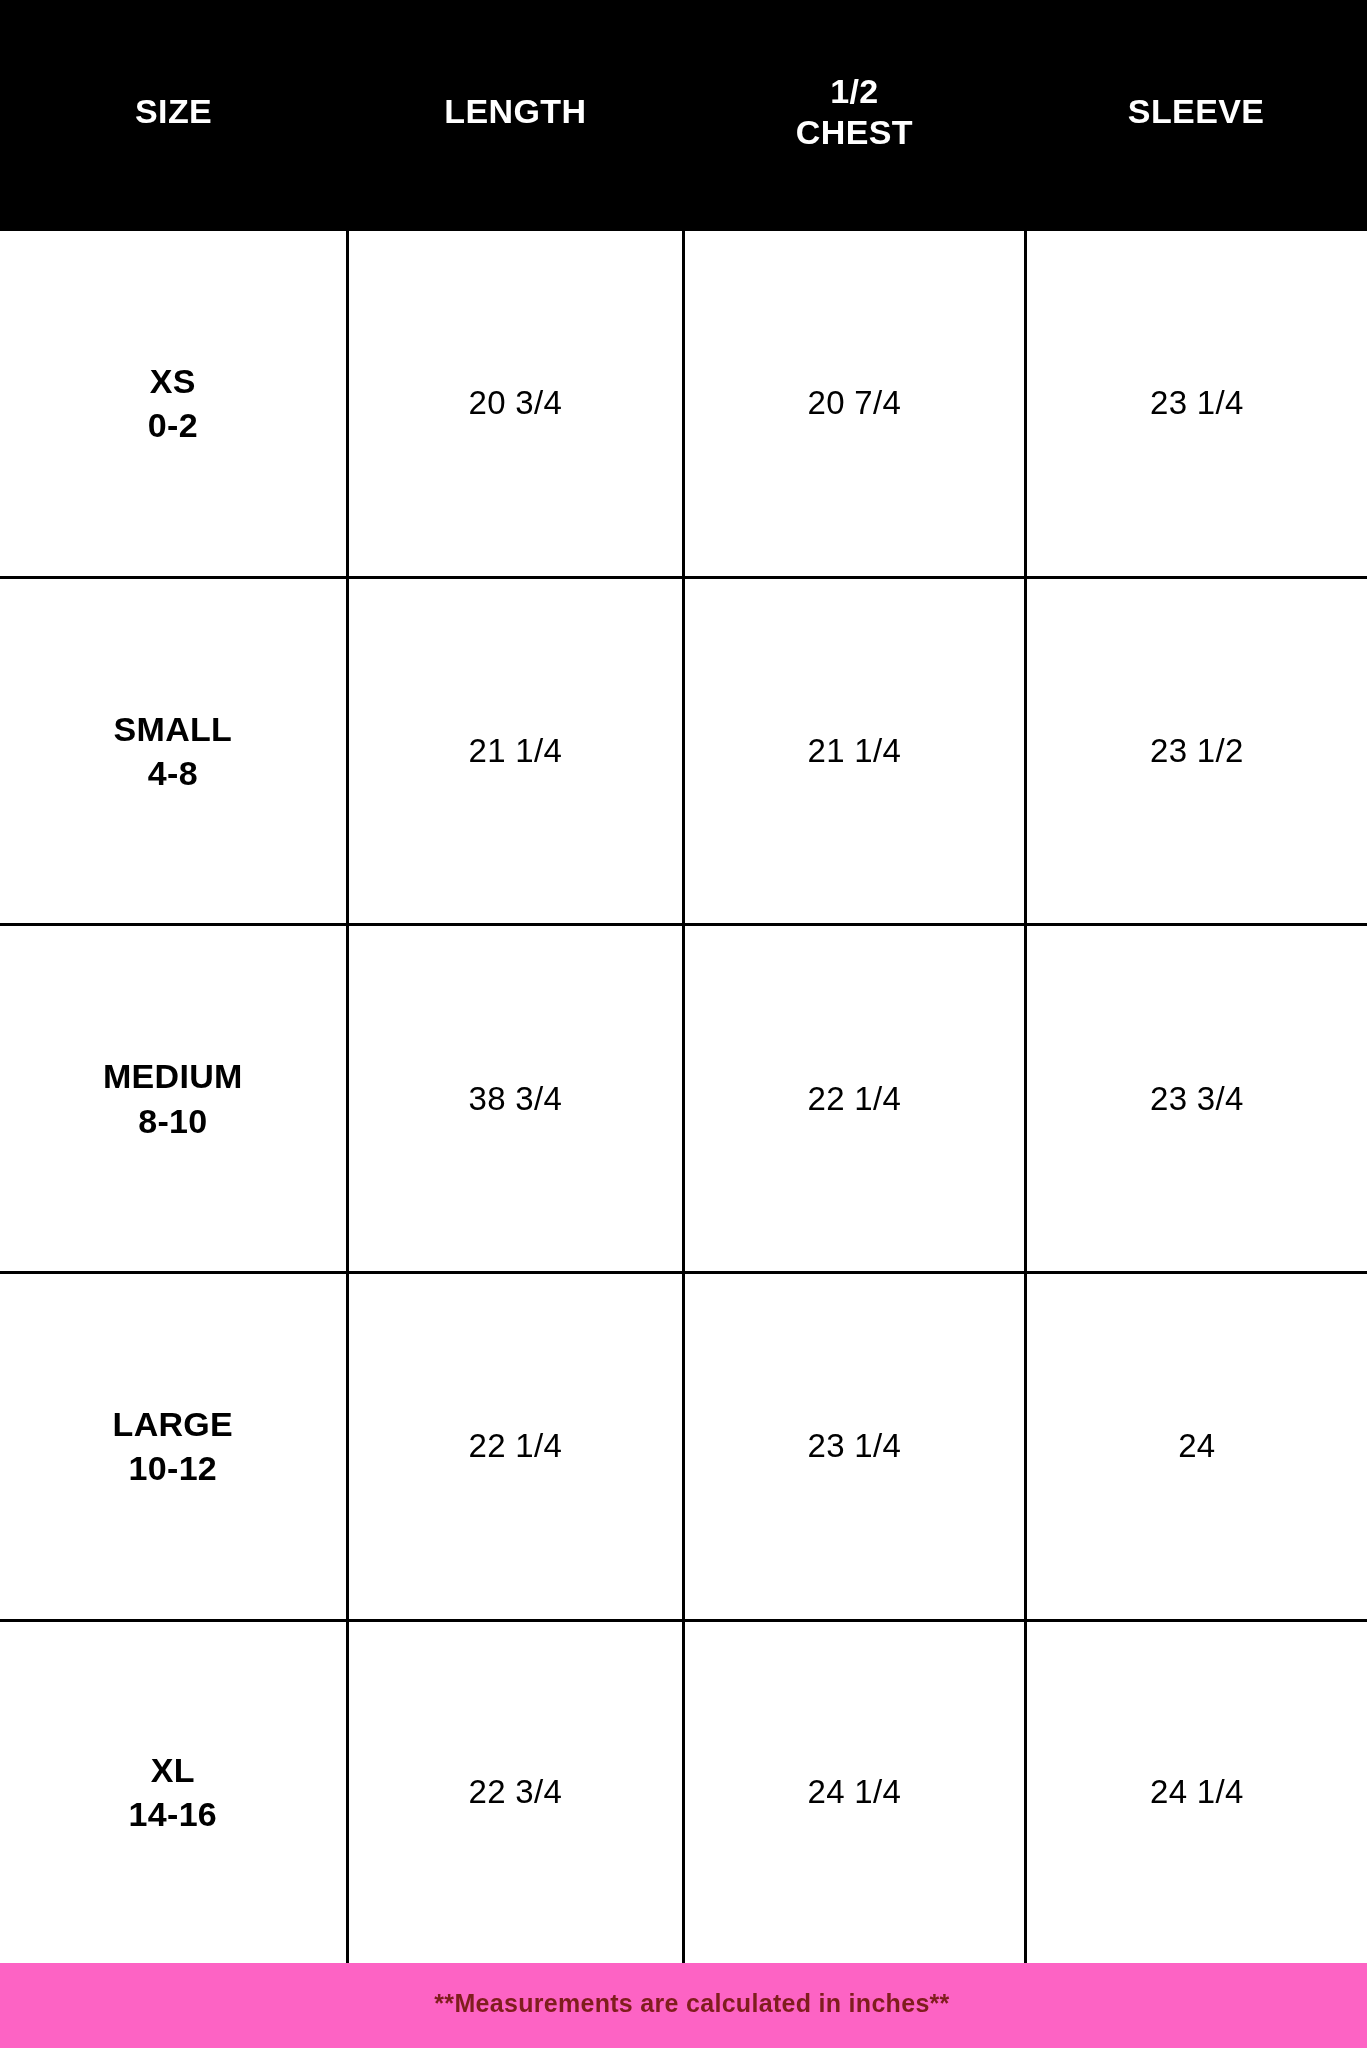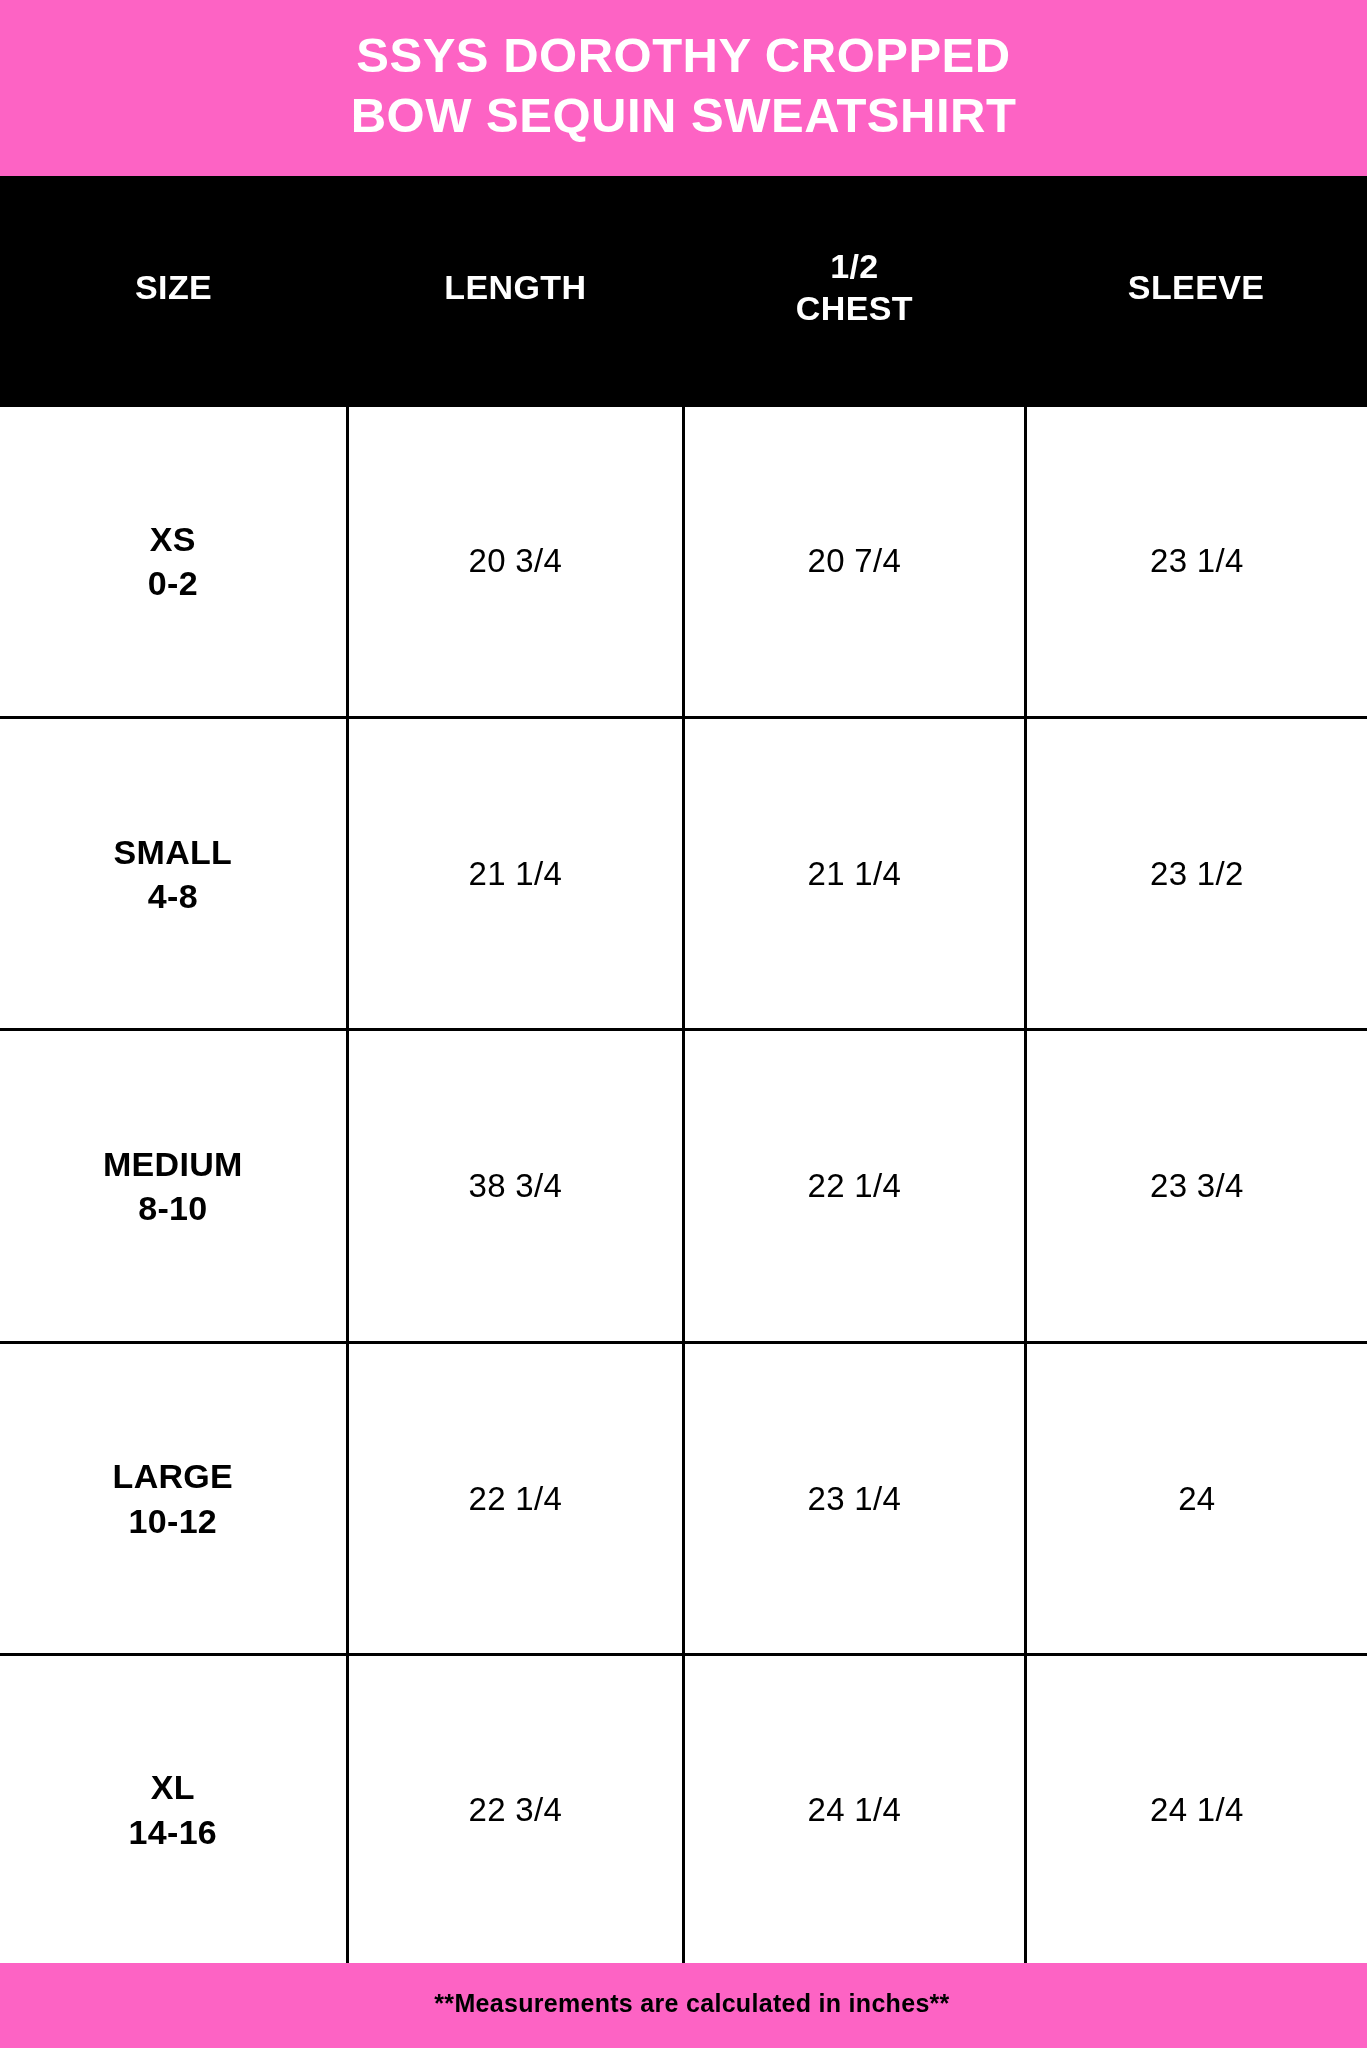--- a/index.html
+++ b/index.html
@@ -101,38 +101,34 @@
     display: block;
   }
   .meas-cell {
     font-size: 33px;
     font-weight: 400;
     letter-spacing: 0.3px;
   }
   
   .footer {
     background: #fd63c4;
-    color: #000000;
+    color: #7f1d1d;
     text-align: center;
     font-size: 25px;
     font-weight: 700;
     letter-spacing: 0.3px;
     padding: 26px 20px 30px 37px;
     box-sizing: border-box;
   }
 </style>
 </head>
 <body>
 
 <div class="sheet">
 
-  <div class="banner">
-    <h1 class="banner-title">SSYS DOROTHY CROPPED
-BOW SEQUIN SWEATSHIRT</h1>
-  </div>
 
   <div class="table-wrap">
     <table class="size-chart">
       <colgroup>
         <col class="c0">
           <col class="c1">
           <col class="c2">
           <col class="c3">
       </colgroup>
       <thead>

